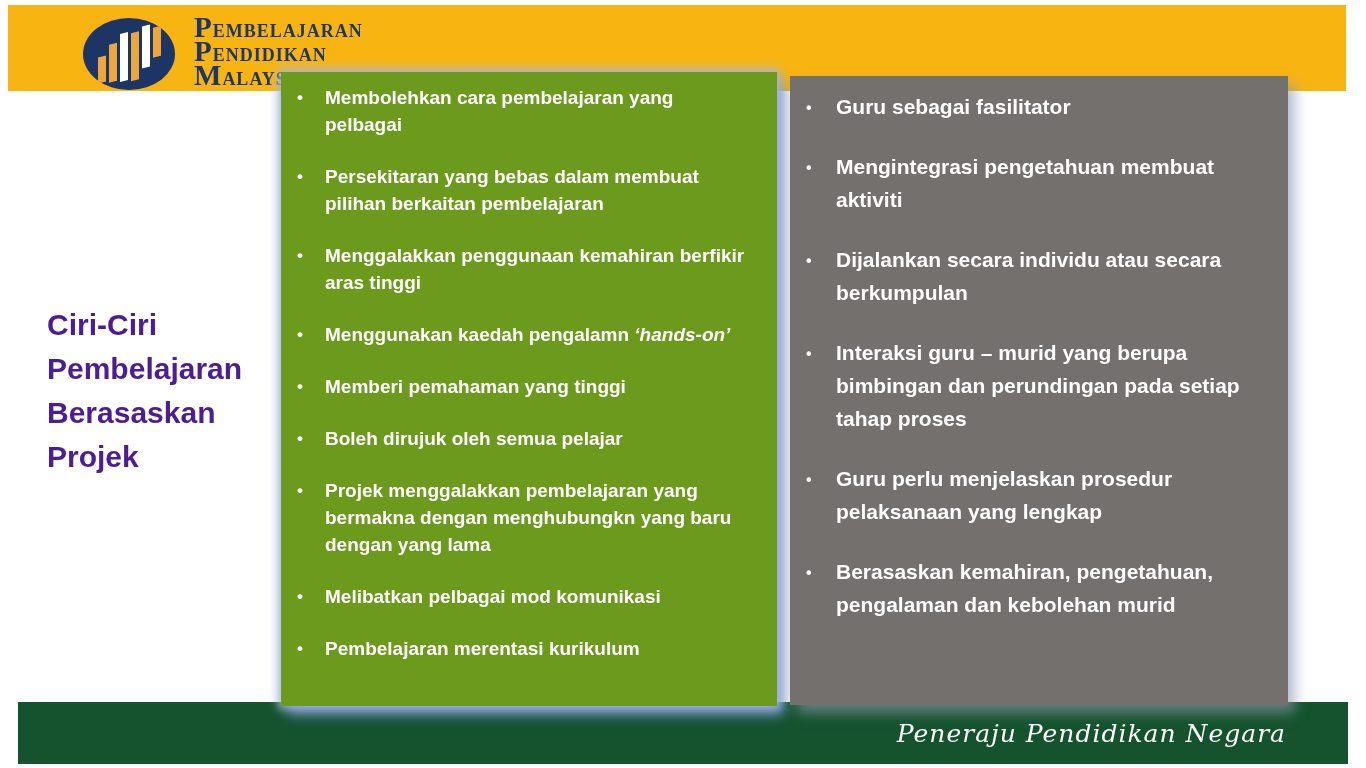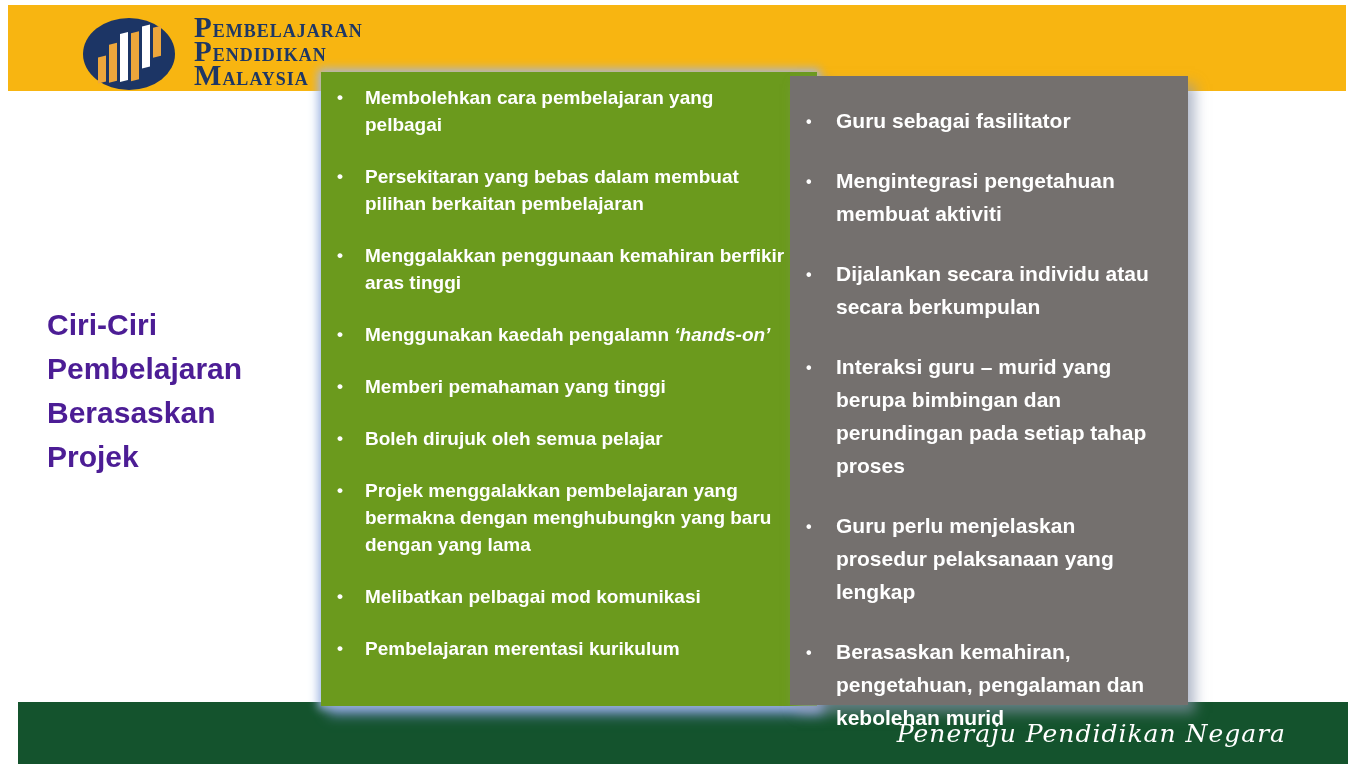--- a/index.html
+++ b/index.html
@@ -71,36 +71,35 @@
     top: 0;
   }
 
   .green-panel {
     left: 281px; top: 72px;
     width: 496px; height: 634px;
     background: #6B9A1D;
     box-shadow: 0 0 9px 3px rgba(160, 183, 228, 0.95),
                 7px 9px 12px rgba(118, 144, 198, 0.9);
     padding: 12px 24px 0 0;
-    margin-left: 40px;
   }
   .green-panel .bullet-item {
     padding-left: 44px;
     margin-bottom: 25px;
     font-size: 19px;
     line-height: 27px;
   }
   .green-panel .bullet-item::before { font-size: 17px; }
 
   .gray-panel {
     left: 790px; top: 76px;
-    width: 398px; height: 629px;
+    width: 498px; height: 629px;
     background: #74706E;
     box-shadow: 7px 8px 12px rgba(140, 150, 175, 0.65);
-    padding: 28px 18px 0 0;
+    padding: 14px 18px 0 0;
   }
   .gray-panel .bullet-item {
     padding-left: 46px;
     margin-bottom: 27px;
     font-size: 21px;
     line-height: 33px;
   }
   .gray-panel .bullet-item::before { font-size: 16px; top: 1px; }
 
   

